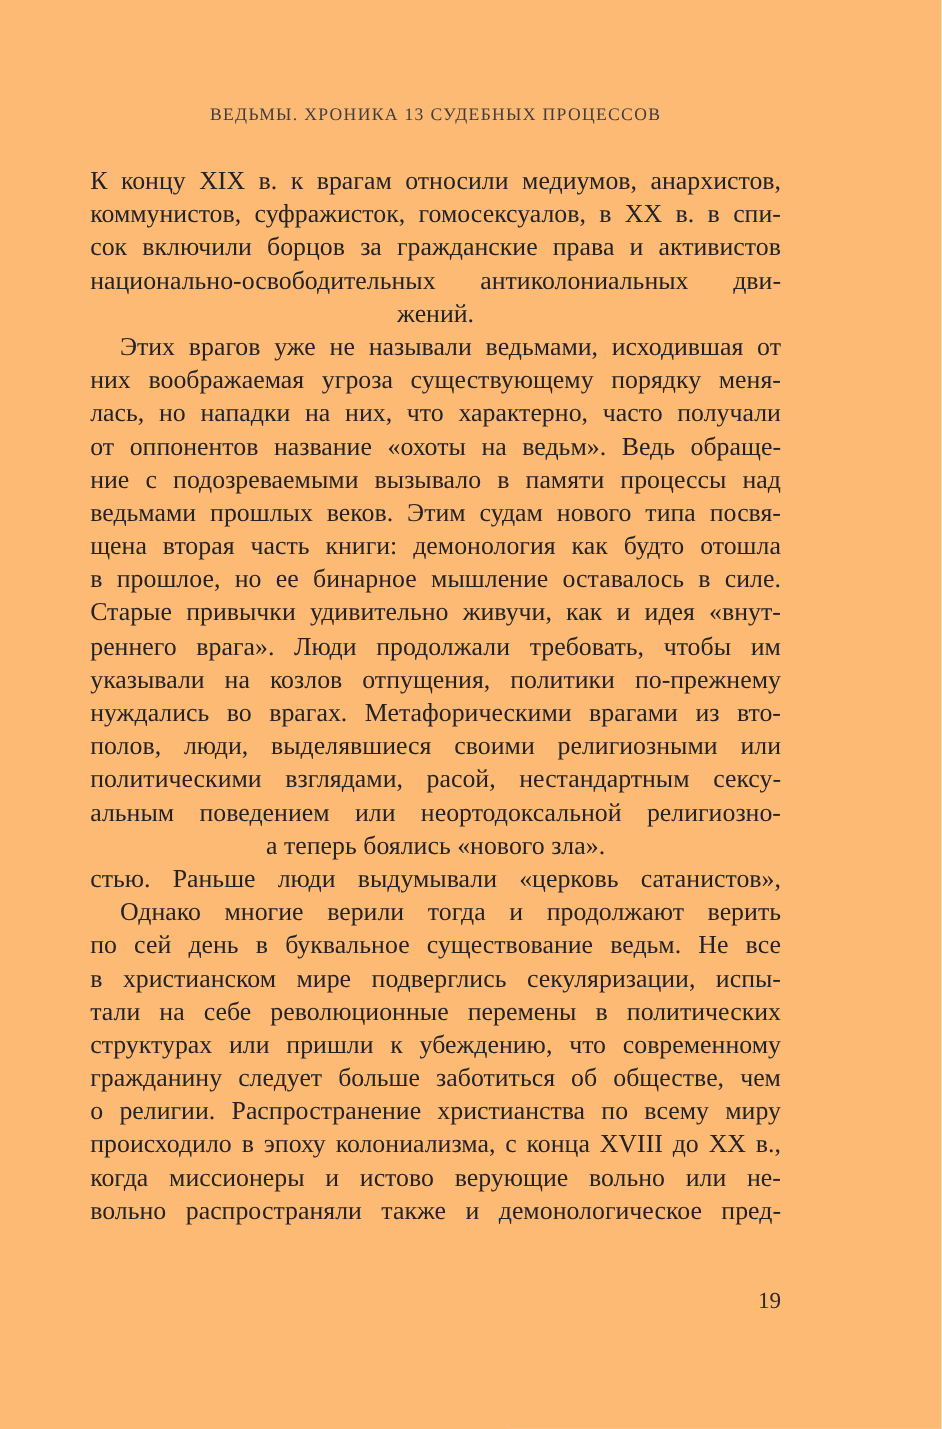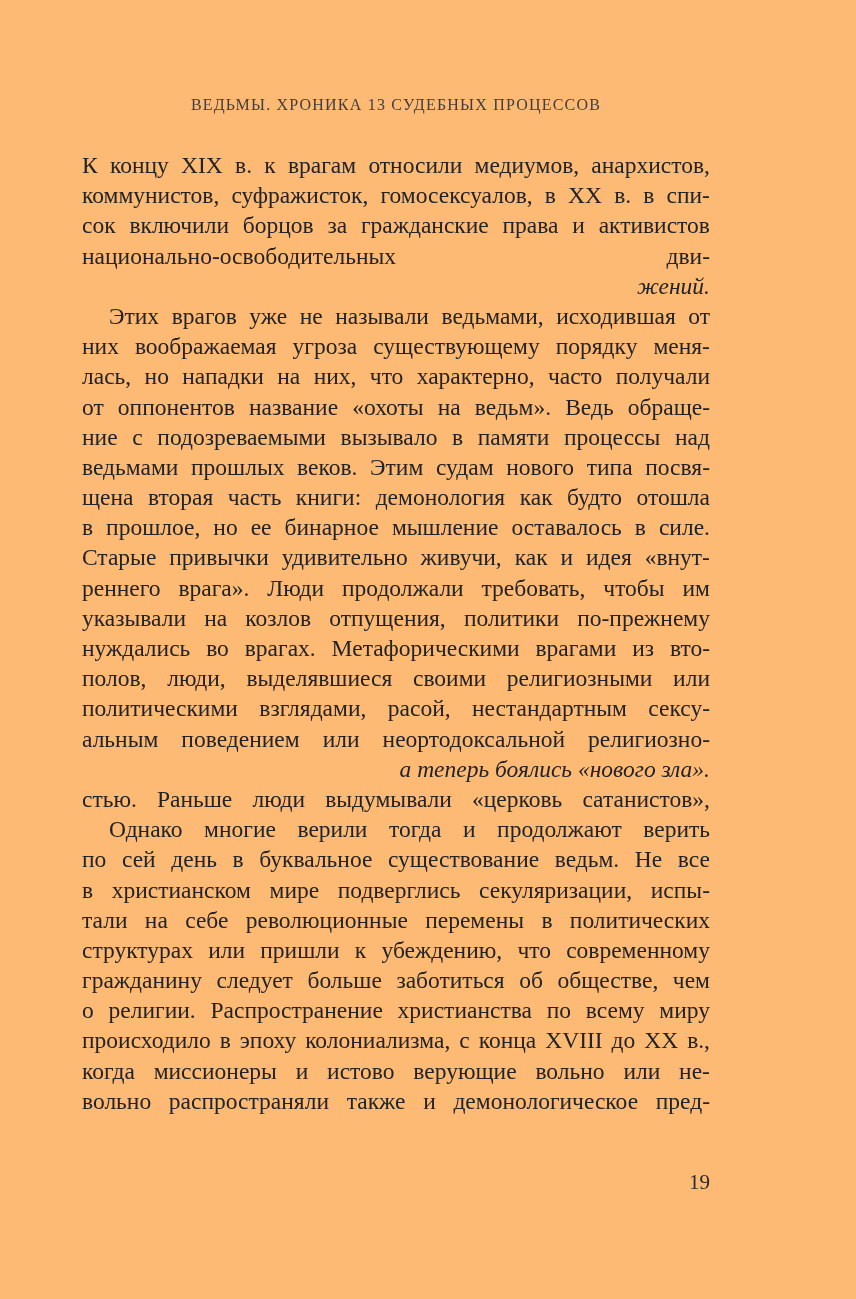--- a/index.html
+++ b/index.html
@@ -49,22 +49,21 @@
     justify-content: space-between;
   }
   .line.just span {
     white-space: pre;
   }
   .line.indent {
     padding-left: 27px;
   }
   .line.last {
     display: block;
-    text-align: right;
-    font-style: italic;
+    text-align: center;
   }
   .page-number {
     position: absolute;
     top: 1170px;
     left: 82px;
     width: 628px;
     text-align: right;
     font-size: 21px;
     color: #2a2a2e;
   }
@@ -103,20 +102,21 @@
           <span>включили</span>
           <span>борцов</span>
           <span>за</span>
           <span>гражданские</span>
           <span>права</span>
           <span>и</span>
           <span>активистов</span>
         </div>
         <div class="line just">
           <span>национально-освободительных</span>
+          <span>антиколониальных</span>
           <span>дви-</span>
         </div>
         <div class="line last">жений.</div>
       </div>
       <div class="paragraph">
         <div class="line just indent">
           <span>Этих</span>
           <span>врагов</span>
           <span>уже</span>
           <span>не</span>

